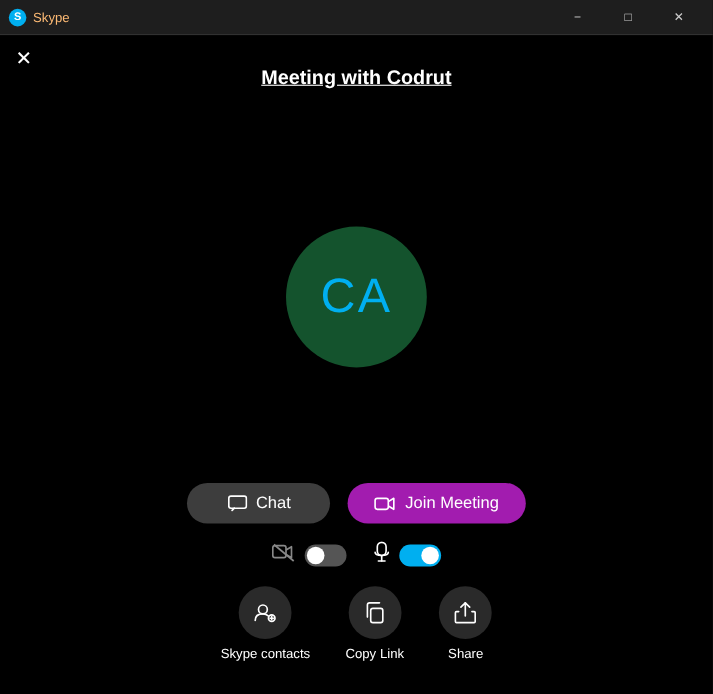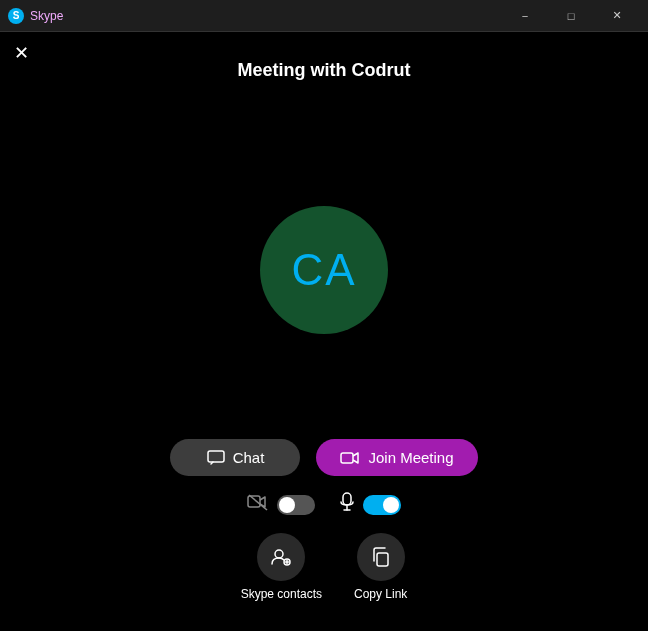--- a/index.html
+++ b/index.html
@@ -32,21 +32,21 @@
       background: #00aff0;
       border-radius: 50%;
       display: flex;
       align-items: center;
       justify-content: center;
       font-size: 10px;
       font-weight: bold;
       color: white;
     }
     .title-bar-title {
-      color: #f0abfc;
+      color: #fdba74;
       font-size: 12px;
     }
     .title-bar-controls {
       display: flex;
       gap: 0;
     }
     .title-bar-btn {
       width: 46px;
       height: 32px;
       background: none;
@@ -83,20 +83,21 @@
       line-height: 1;
     }
 
     
     .meeting-title {
       color: #ffffff;
       font-size: 18px;
       font-weight: 600;
       margin-top: 28px;
       text-align: center;
+      text-decoration: underline;
     }
 
     
     .avatar-area {
       flex: 1;
       display: flex;
       align-items: center;
       justify-content: center;
       margin-top: 20px;
     }
@@ -339,16 +340,26 @@
       <div class="action-item">
         <div class="action-icon-circle">
           <svg width="22" height="22" viewBox="0 0 22 22" fill="none">
             <rect x="7" y="7" width="11" height="13" rx="2" stroke="white" stroke-width="1.5" fill="none"></rect>
             <path d="M4 15 L4 4 C4 2.9 4.9 2 6 2 L15 2" stroke="white" stroke-width="1.5" stroke-linecap="round" fill="none"></path>
           </svg>
         </div>
         <span class="action-label">Copy Link</span>
       </div>
 
+      <div class="action-item">
+        <div class="action-icon-circle">
+          <svg width="22" height="22" viewBox="0 0 22 22" fill="none">
+            <path d="M11 2 L11 14" stroke="white" stroke-width="1.5" stroke-linecap="round"></path>
+            <path d="M7 6 L11 2 L15 6" stroke="white" stroke-width="1.5" stroke-linejoin="round" stroke-linecap="round" fill="none"></path>
+            <path d="M5 10 L3 10 C2.4 10 2 10.4 2 11 L2 19 C2 19.6 2.4 20 3 20 L19 20 C19.6 20 20 19.6 20 19 L20 11 C20 10.4 19.6 10 19 10 L17 10" stroke="white" stroke-width="1.5" stroke-linecap="round" fill="none"></path>
+          </svg>
+        </div>
+        <span class="action-label">Share</span>
+      </div>
     </div>
 
   </div>
 </div>
 
 </body></html>

